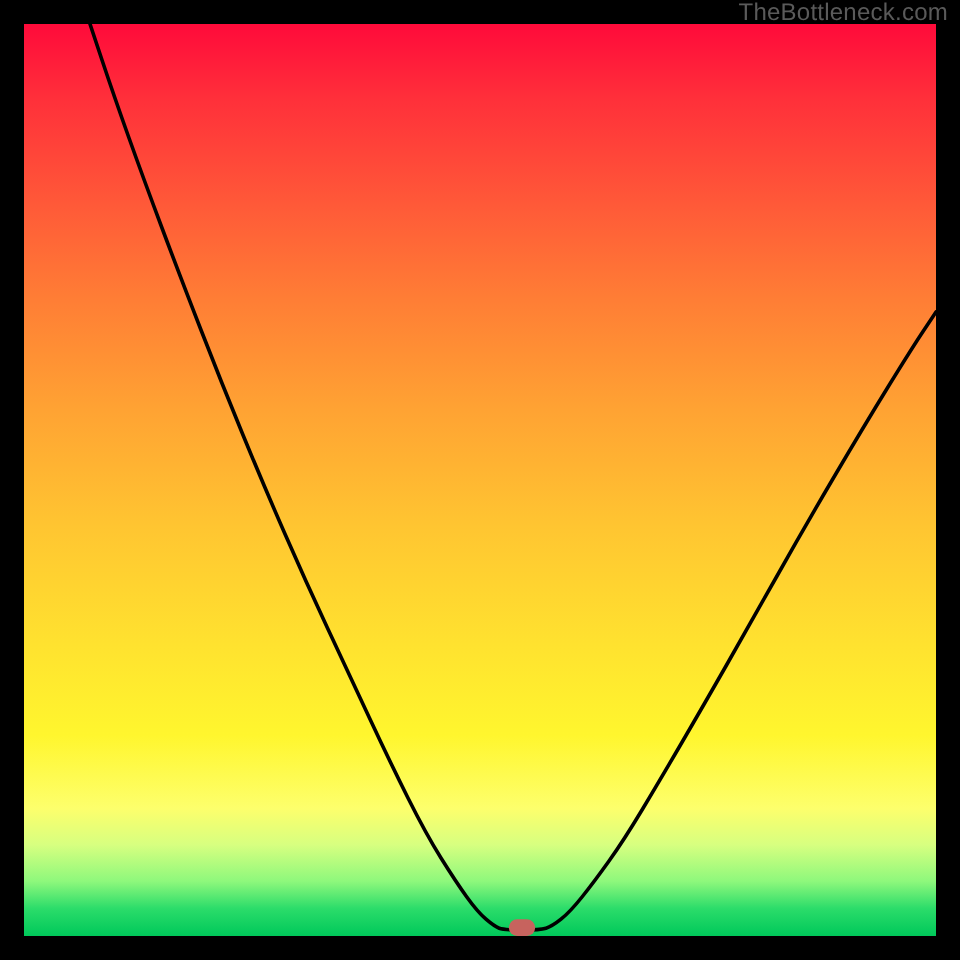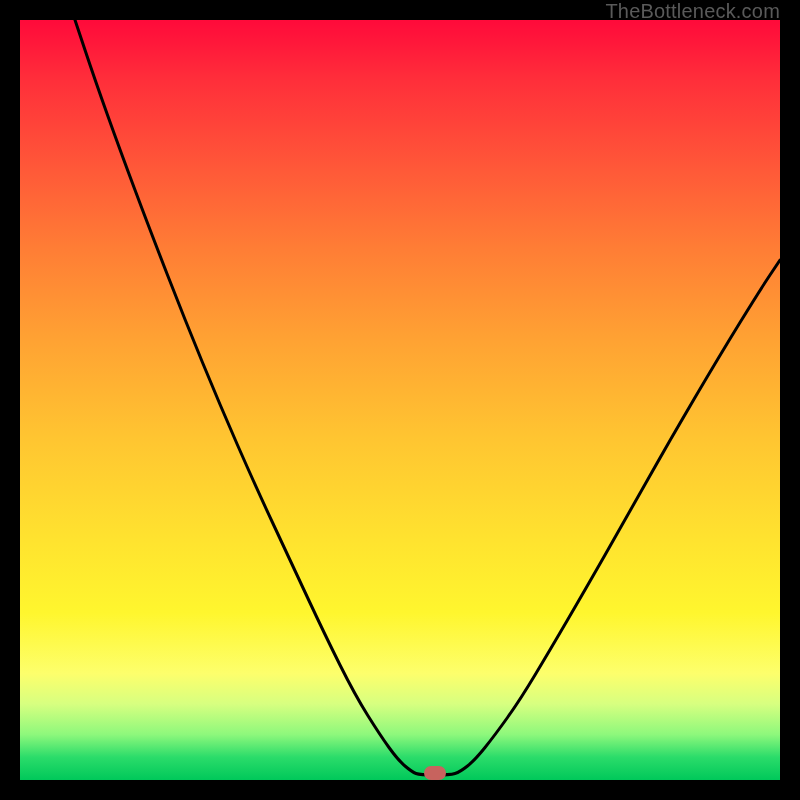--- a/index.html
+++ b/index.html
@@ -54,21 +54,21 @@
     width: 22px;
     height: 14px;
     border-radius: 7px;
     background: #c7635e;
     transform: translate(-50%, -50%);
     pointer-events: none;
   }
   .watermark {
     position: absolute;
     top: 0px;
-    right: 20px;
+    right: 10px;
     color: #5a5a5a;
     font-size: 20px;
     font-weight: 500;
     letter-spacing: 0.2px;
     user-select: none;
   }
 </style>
 </head>
 <body>
 

